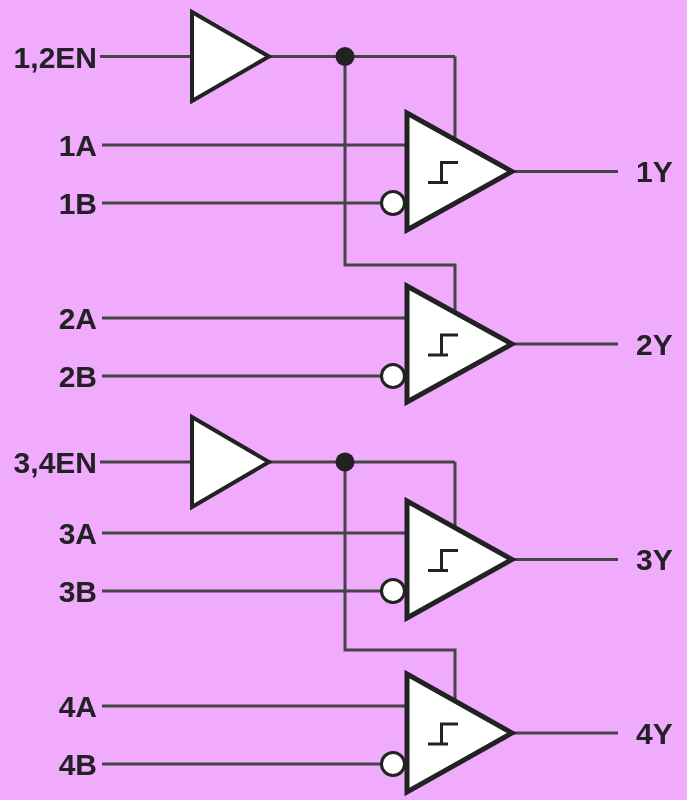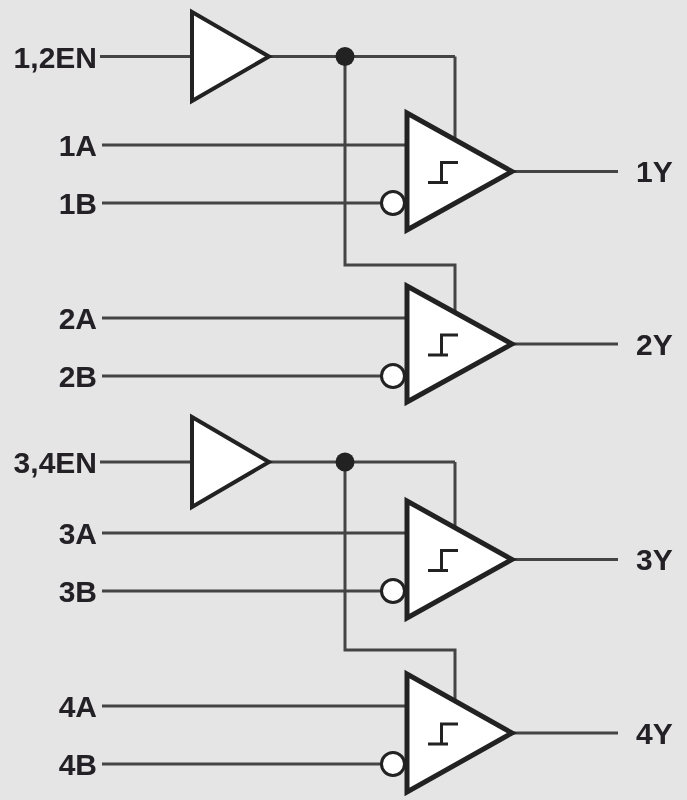--- a/index.html
+++ b/index.html
@@ -1,16 +1,16 @@
 <!DOCTYPE html>
 <html><head>
 <meta charset="utf-8">
 <style>
   html,body{margin:0;padding:0;background:#ffffff;}
-  .page{width:687px;height:800px;position:relative;background:#e5e5e5;overflow:hidden;}
+  .page{width:687px;height:800px;position:relative;background:#f0abfc;overflow:hidden;}
   svg text{font-family:"Liberation Sans",sans-serif;font-weight:bold;font-size:30px;fill:#232126;}
 </style>
 </head>
 <body>
 
 <div class="page">
 <svg width="687" height="800" viewBox="0 0 687 800">
 
   <g stroke="#444" stroke-width="3" fill="none">
     <line x1="100" y1="56.5" x2="192" y2="56.5"></line>

